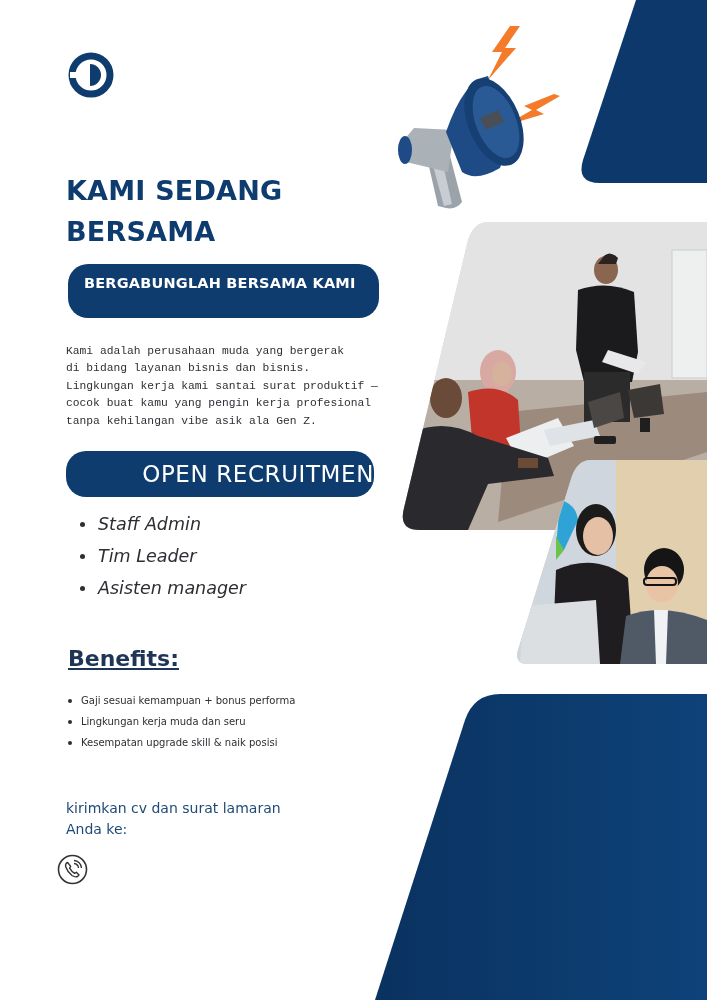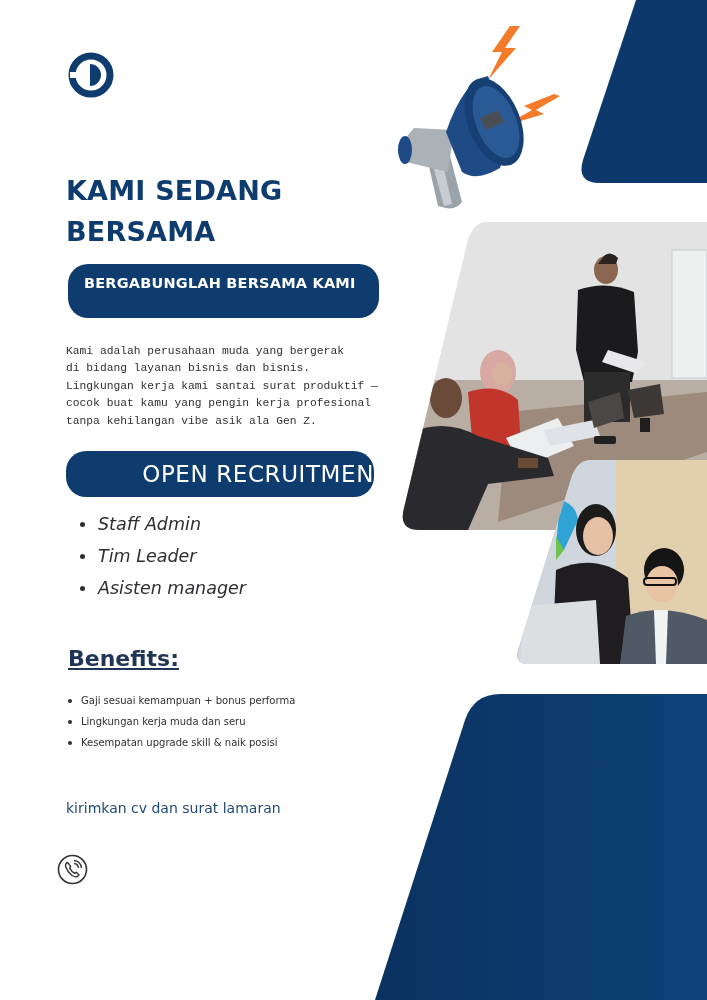--- a/index.html
+++ b/index.html
@@ -152,20 +152,21 @@
 
 <div class="abs benefits-title">Benefits:</div>
 <ul class="abs list benefits">
   <li>Gaji sesuai kemampuan + bonus performa</li>
   <li>Lingkungan kerja muda dan seru</li>
   <li>Kesempatan upgrade skill &amp; naik posisi</li>
 </ul>
 
 <div class="abs contact">
   <div>kirimkan cv dan surat lamaran</div>
+  <div>Anda ke:</div>
 </div>
 <svg class="abs phone" viewBox="0 0 31 31">
   <circle cx="15.5" cy="15.5" r="14" fill="none" stroke="#333" stroke-width="1.6"></circle>
   <path d="M10 8.5 Q8 10 8.8 13 Q10.5 18 15 21.5 Q18.5 23.5 20.5 22.5 L22 21 L19.3 18.3 L17.6 19.4 Q14.5 17.5 12.6 14.2 L13.7 12.4 L11 9 Z" fill="none" stroke="#333" stroke-width="1.4" stroke-linejoin="round"></path>
   <path d="M17 9.5 A5 5 0 0 1 21.5 14" fill="none" stroke="#333" stroke-width="1.3"></path>
   <path d="M17 6.5 A8 8 0 0 1 24.5 14" fill="none" stroke="#333" stroke-width="1.3"></path>
 </svg>
 
 <svg class="abs photo" style="left:398px; top:222px; width:309px; height:308px;" viewBox="0 0 309 308">
   <defs>

